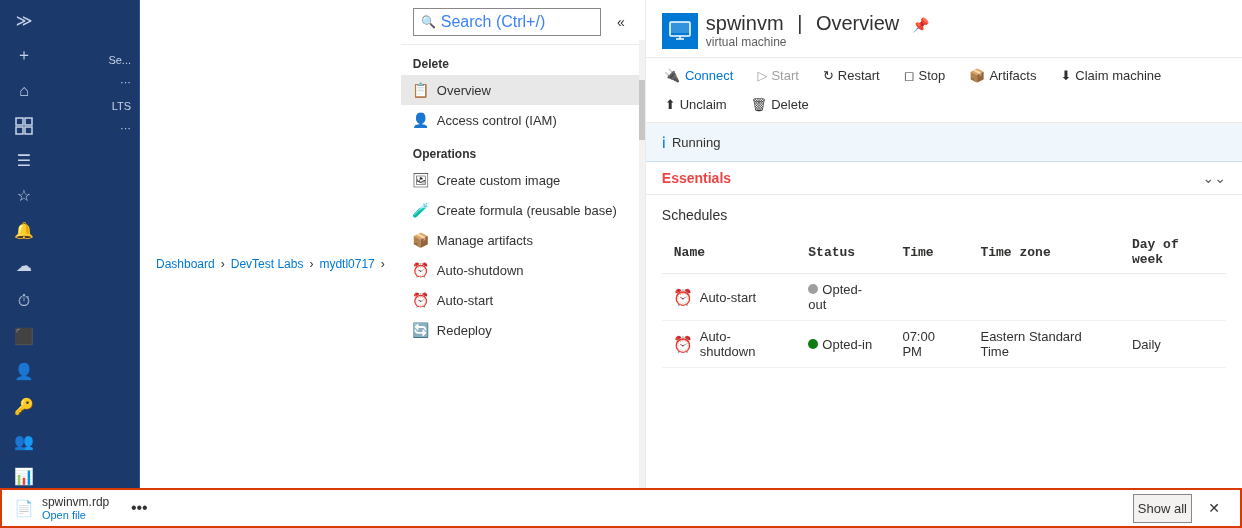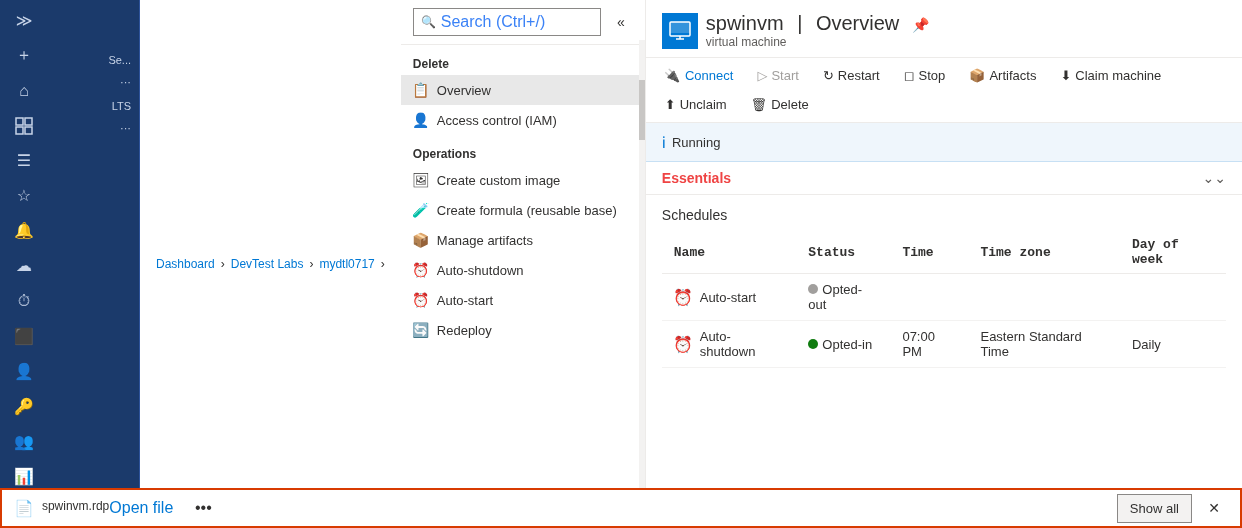--- a/index.html
+++ b/index.html
@@ -299,34 +299,34 @@
       height: 40px;
       background: #fff;
       border: 2px solid #d83b01;
       display: flex;
       align-items: center;
       padding: 0 12px;
       gap: 8px;
       z-index: 100;
     }
     .bottom-file-icon { color: #0078d4; font-size: 16px; }
-    .bottom-file-info { display: flex; flex-direction: row; }
+    .bottom-file-info { display: flex; flex-direction: column; }
     .bottom-file-name { font-size: 12px; font-weight: 500; color: #323130; }
-    .bottom-file-action { font-size: 16px; color: #0078d4; cursor: pointer; text-decoration: none; }
+    .bottom-file-action { font-size: 11px; color: #0078d4; cursor: pointer; text-decoration: none; }
     .bottom-more-btn {
       margin-left: 8px;
       color: #323130;
       cursor: pointer;
       font-size: 16px;
       width: 28px; height: 28px;
       display: flex; align-items: center; justify-content: center;
     }
     .bottom-spacer { flex: 1; }
     .show-all-btn {
-      padding: 6px 12px;
+      padding: 6px 4px;
       background: #f3f2f1;
       border: 1px solid #8a8886;
       font-size: 13px;
       color: #323130;
       cursor: pointer;
     }
     .close-bottom-btn {
       width: 28px; height: 28px;
       display: flex; align-items: center; justify-content: center;
       cursor: pointer;

